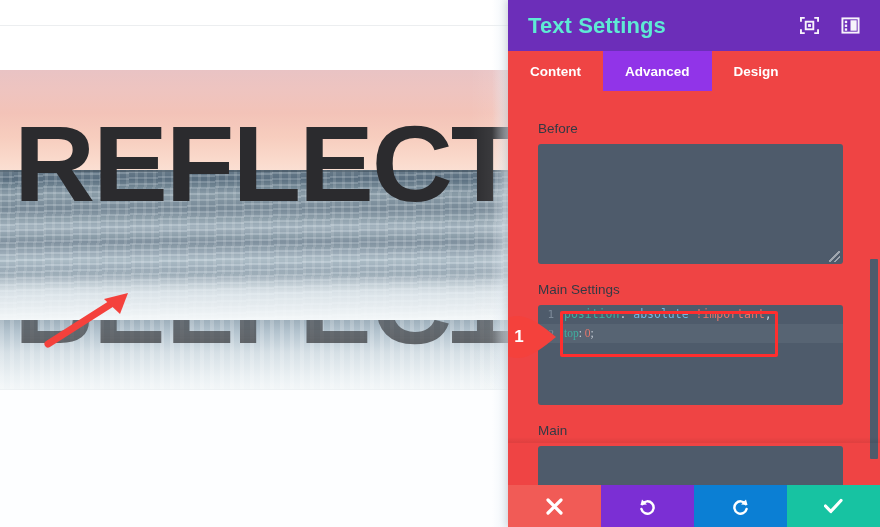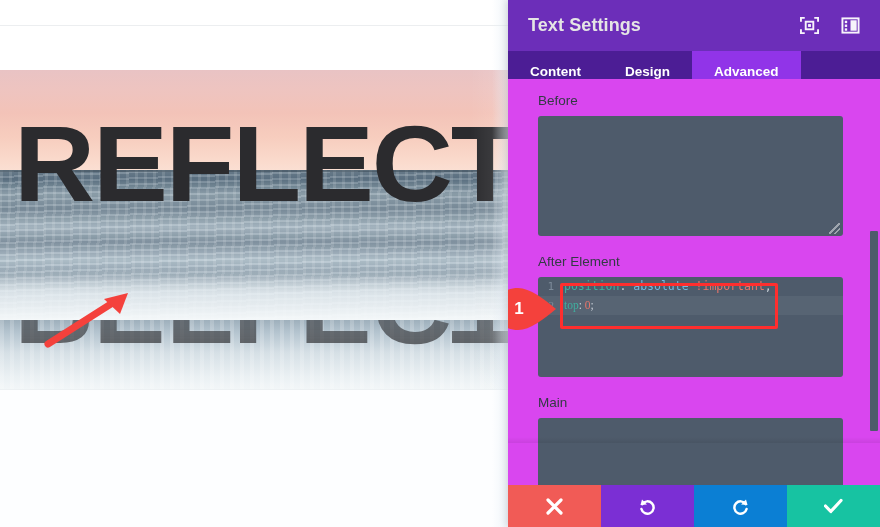--- a/index.html
+++ b/index.html
@@ -108,33 +108,33 @@
   .modal {
     position:absolute; right:0; top:0; width:372px; height:527px;
     background:#ffffff; box-shadow:-2px 0 7px rgba(0,0,0,.12);
     display:flex; flex-direction:column;
     overflow:hidden;
   }
   .modal-header{
     height:51px; background:#6c2eb9; flex:0 0 auto;
     display:flex; align-items:center; padding:0 20px;
   }
-  .modal-title{ color:#e5e5e5; font-size:18px; font-weight:700; letter-spacing:.1px; }
+  .modal-title{ color:#5eead4; font-size:22px; font-weight:700; letter-spacing:.1px; }
   .header-actions{ margin-left:auto; display:flex; align-items:center; gap:22px; }
   .hdr-icon{ width:19px; height:19px; display:block; cursor:pointer; opacity:.95; }
 
-  .tabs{ height:28px; background:#4c1d95; display:flex; flex:0 0 auto; }
+  .tabs{ height:56px; background:#ef4444; display:flex; flex:0 0 auto; }
   .tab{
     height:40px; padding:0 22px; display:flex; align-items:center; justify-content:center;
     color:#ffffff; font-size:13.5px; font-weight:700; cursor:pointer; white-space:nowrap;
   }
   .tab.active{ background:#9134e8; }
 
   .modal-body{
-    position:relative; flex:1 1 auto; background:#d946ef;
+    position:relative; flex:1 1 auto; background:#ef4444;
     padding:14px 22px 16px 30px; overflow:hidden;
   }
   .field-label{
     font-size:13.5px; color:#333a44; font-weight:400; margin-bottom:8px; display:block;
   }
   .ta {
     width:305px; background:#4e5b6b; border:0; border-radius:3px;
     display:block; position:relative;
   }
   .ta-before{ height:120px; }
@@ -264,34 +264,34 @@
           <rect x="10" y="4.5" width="6.5" height="11" fill="#ffffff"></rect>
           <rect x="4" y="5" width="2.5" height="2.5" fill="#ffffff"></rect>
           <rect x="4" y="9" width="2.5" height="2.5" fill="#ffffff"></rect>
           <rect x="4" y="13" width="2.5" height="2.5" fill="#ffffff"></rect>
         </svg>
       </div>
     </div>
 
     <div class="tabs">
       <div class="tab">Content</div>
+      <div class="tab active">Advanced</div>
       <div class="tab">Design</div>
-      <div class="tab active">Advanced</div>
     </div>
 
     <div class="modal-body">
 
       <label class="field-label">Before</label>
       <div class="ta ta-before">
         <div class="ta-resize"></div>
       </div>
 
       <div class="spacer"></div>
 
-      <label class="field-label">After Element</label>
+      <label class="field-label">Main Settings</label>
       <div class="code-wrap">
         <div class="code-editor">
           <div class="code-line">
             <span class="gutter">1</span>
             <span class="code-text"><span class="tok-prop">position</span><span class="tok-punc">: </span><span class="tok-val">absolute</span><span class="tok-punc"> </span><span class="tok-imp">!important</span><span class="tok-punc">;</span></span>
           </div>
           <div class="code-line active">
             <span class="gutter">2</span>
             <span class="code-text"><span class="tok-prop">top</span><span class="tok-punc">: </span><span class="tok-num">0</span><span class="tok-punc">;</span></span>
           </div>

